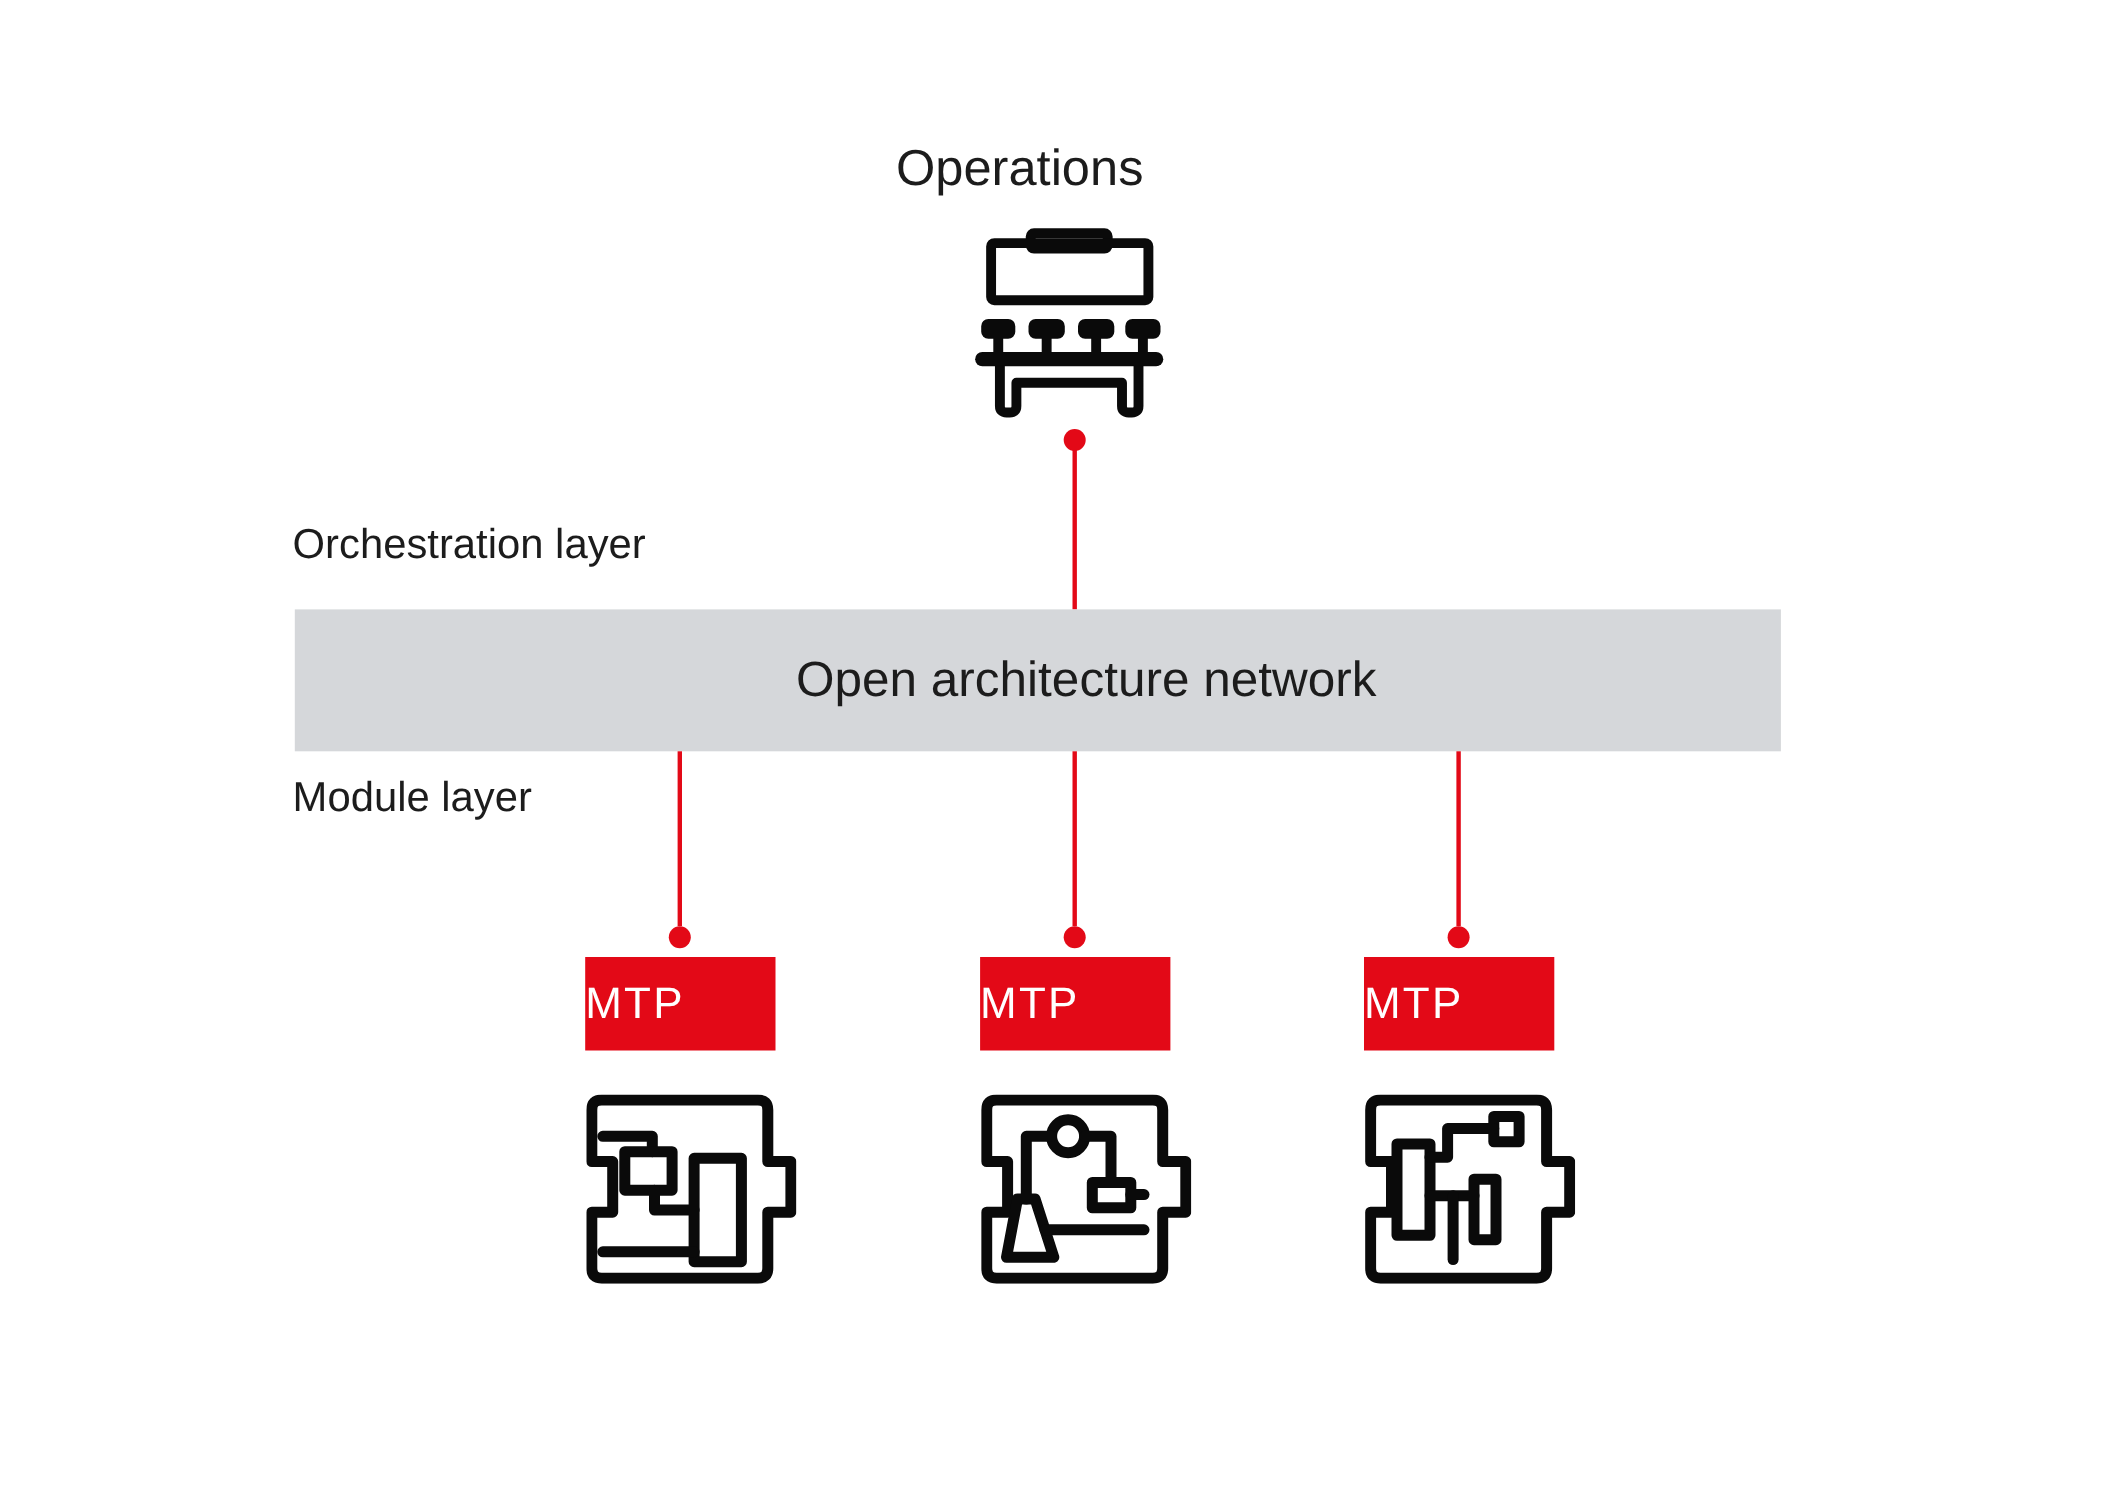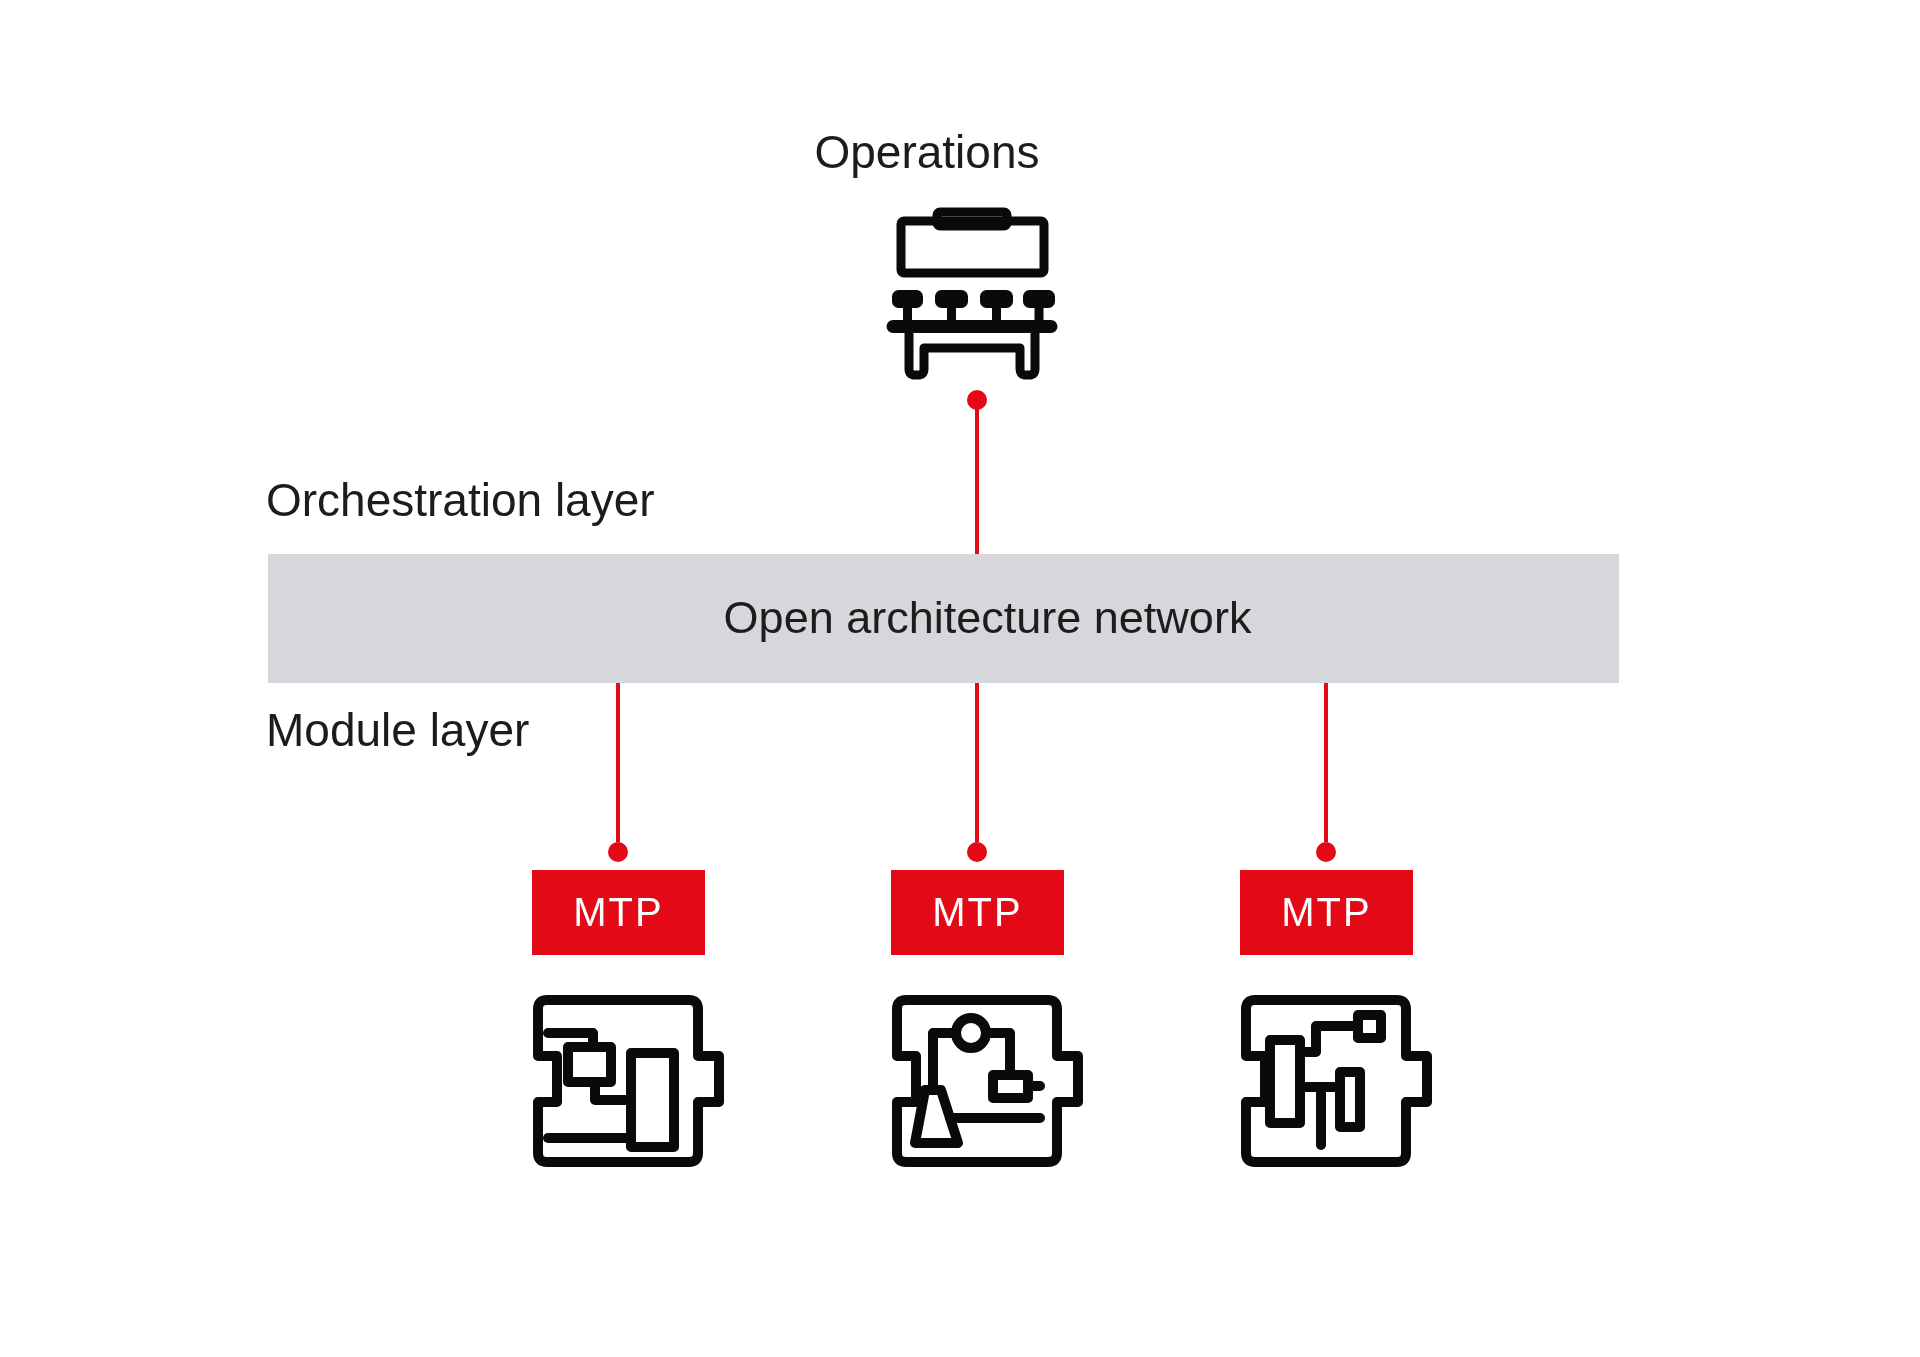--- a/index.html
+++ b/index.html
@@ -7,38 +7,38 @@
     width:1920px;height:1357px;position:relative;overflow:hidden;
     background:var(--background,#fff);
     font-family:"Liberation Sans",sans-serif;
     color:var(--text,#1c1c1c);
   }
   .abs{position:absolute}
   .ops-label{
     left:927px;top:126px;transform:translateX(-50%);
     font-size:46px;line-height:1.15;white-space:nowrap;
   }
-  .layer-label{font-size:46px;line-height:1.15;white-space:nowrap}
+  .layer-label{font-size:38px;line-height:1.15;white-space:nowrap}
   .orch-label{left:266px;top:474px}
   .mod-label{left:266px;top:704px}
   .net-bar{
     left:268px;top:554px;width:1351px;height:129px;
     background:var(--bar_gray,#d5d7da);
   }
   .net-bar-text{
     position:absolute;left:calc(50% + 44px);top:50%;
     transform:translate(-50%,-52%);
     font-size:45px;white-space:nowrap;text-align:center;
   }
   .vline{width:4px;background:var(--red,#e30917)}
   .dot{width:20px;height:20px;border-radius:50%;background:var(--red,#e30917)}
   .mtp{
     width:173px;height:85px;background:var(--red,#e30917);
     color:var(--mtp_text,#fff);
-    display:flex;align-items:center;justify-content:center;
+    display:flex;align-items:center;
     font-size:40px;letter-spacing:2px;white-space:nowrap;
   }
   .icon .s{
     fill:none;stroke:var(--ink,#0a0a0a);
     stroke-width:10;stroke-linejoin:round;stroke-linecap:round;
   }
   .icon .s9{
     fill:none;stroke:var(--ink,#0a0a0a);
     stroke-width:9;stroke-linejoin:round;
   }

